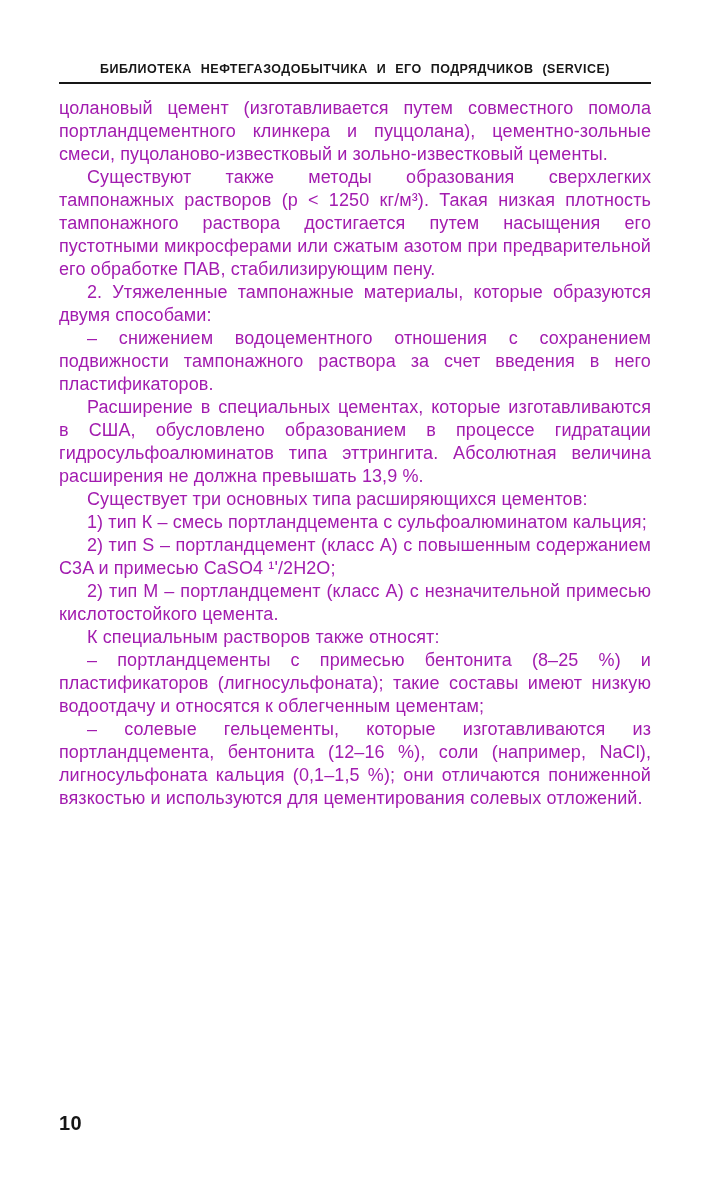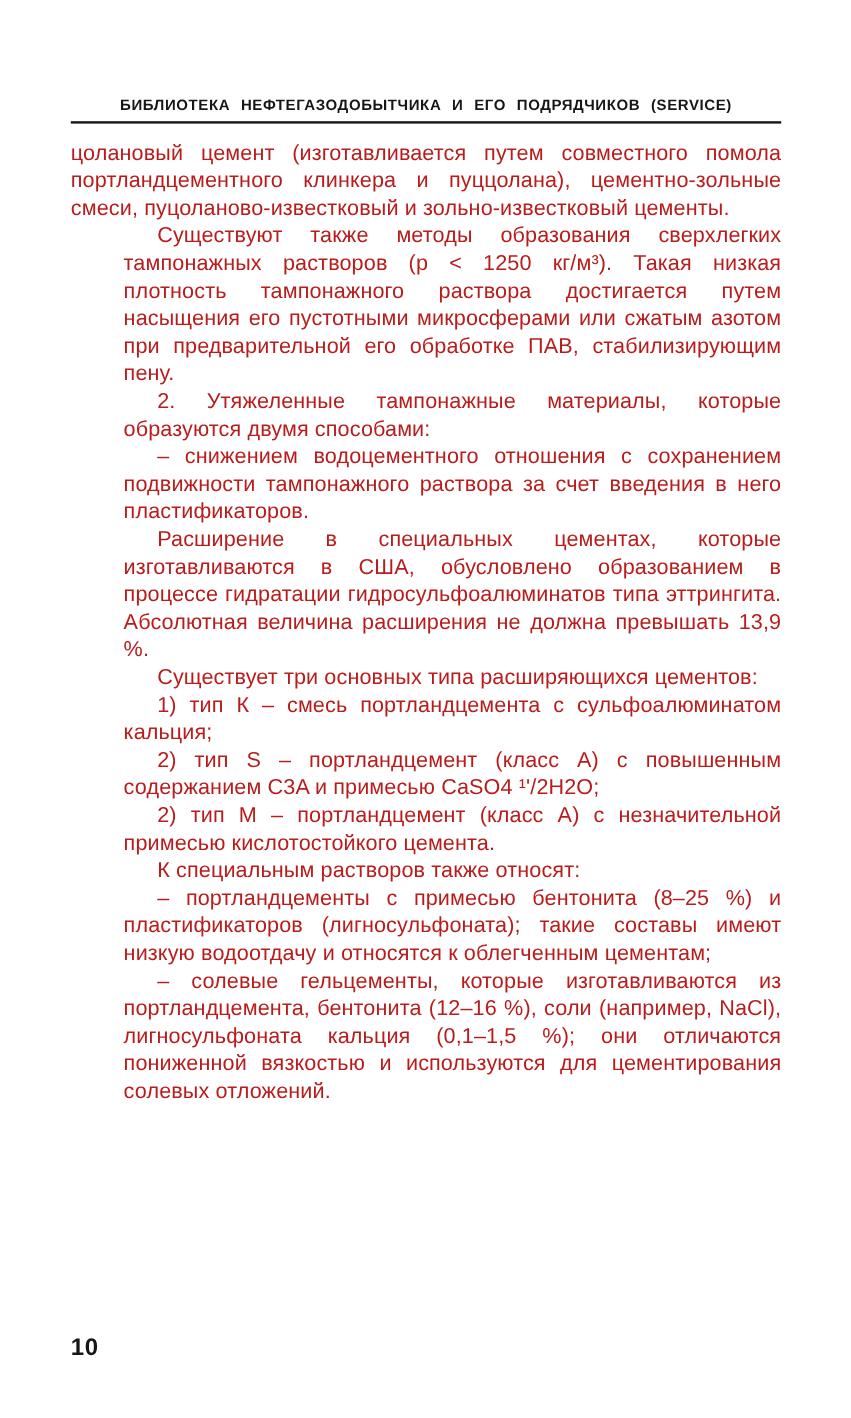--- a/index.html
+++ b/index.html
@@ -6,21 +6,21 @@
   body {
     width: 709px;
     height: 1182px;
     background: #ffffff;
     font-family: "Liberation Sans", sans-serif;
     color: #1a1a1a;
     position: relative;
     overflow: hidden;
   }
   .page { position: absolute; inset: 0; background: #ffffff; }
-  .content { position: absolute; left: 59px; top: 81px; width: 592px; }
+  .content { position: absolute; left: 59px; top: 62px; width: 592px; }
 
   .header-title {
     font-size: 12.5px;
     font-weight: bold;
     text-align: center;
     letter-spacing: 0.5px;
     word-spacing: 5px;
     white-space: nowrap;
     color: #161616;
   }
@@ -30,23 +30,23 @@
     margin: 6px 0 0 0;
   }
 
   .body-text { margin-top: 13px; }
   .body-text p {
     margin: 0;
     font-size: 18px;
     line-height: 23px;
     text-align: justify;
     letter-spacing: 0.1px;
-    color: #b91c1c;
+    color: #a21caf;
   }
-  .body-text p.indent { text-indent: 28px; margin-left: 44px; }
+  .body-text p.indent { text-indent: 28px; }
 
   .page-number {
     position: absolute;
     left: 59px;
     top: 1112px;
     font-size: 20px;
     font-weight: bold;
     letter-spacing: 0.5px;
     color: #161616;
   }

